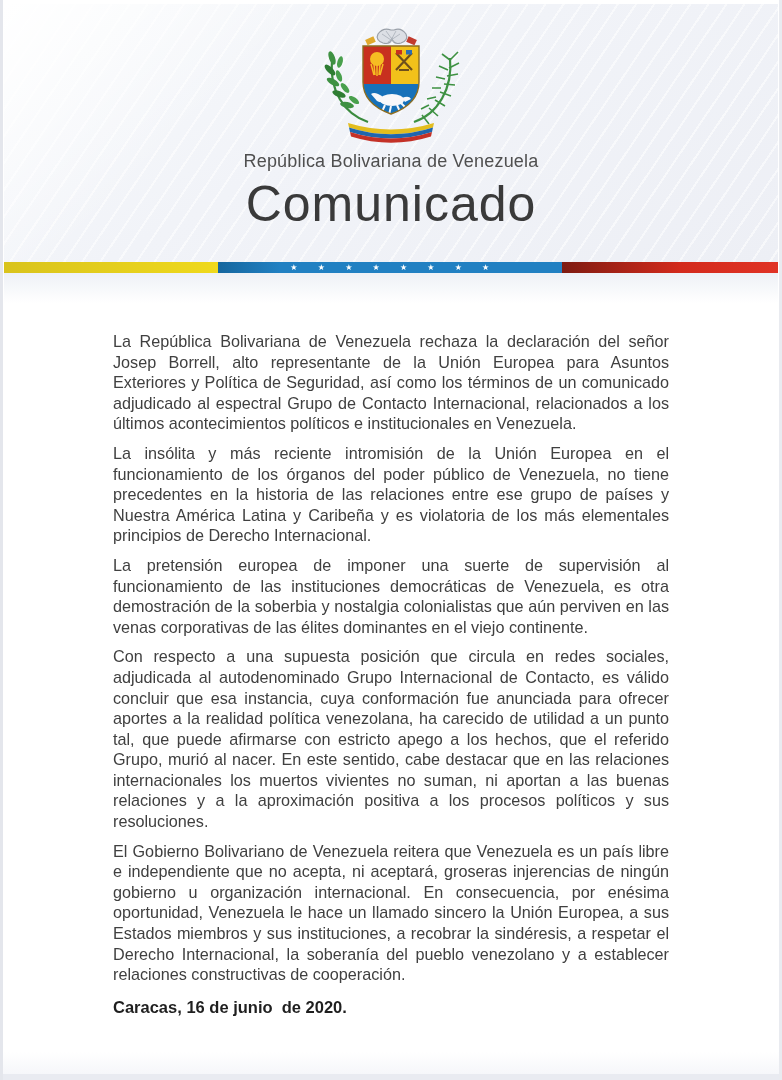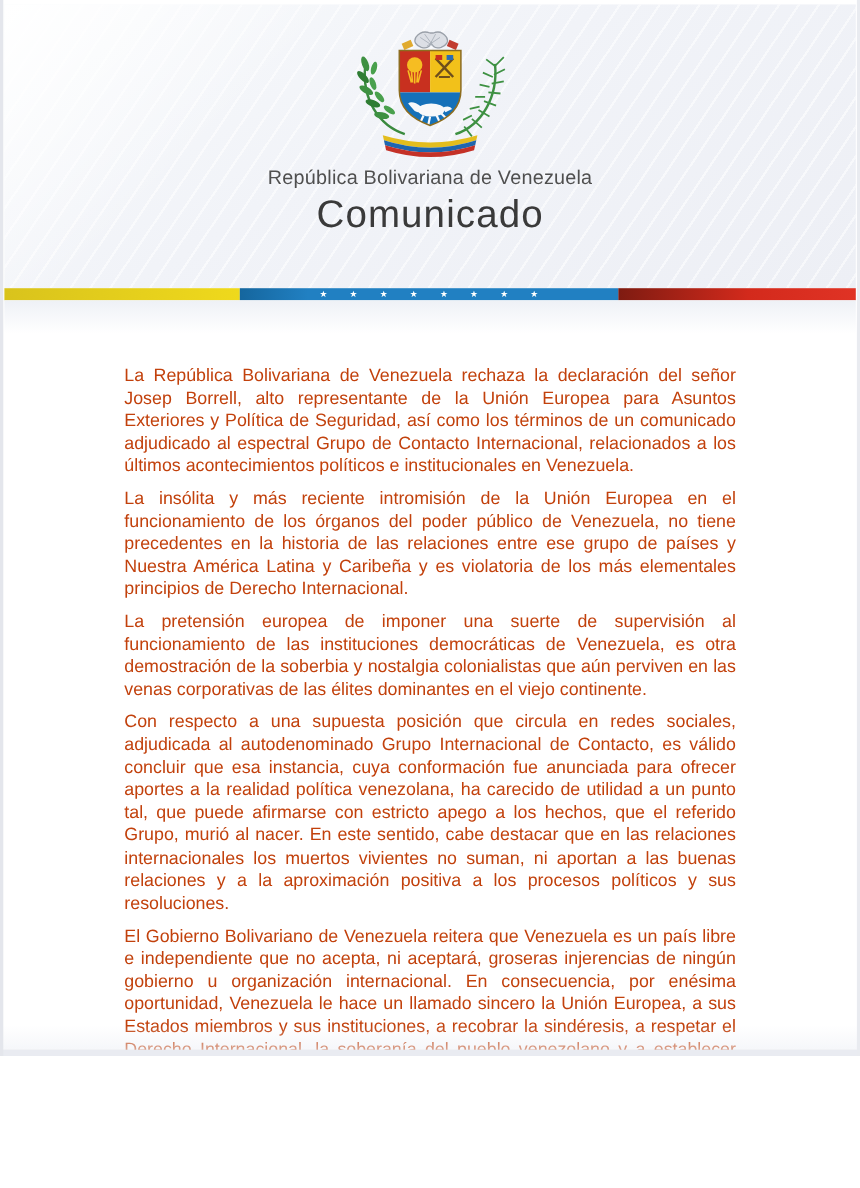--- a/index.html
+++ b/index.html
@@ -1,17 +1,17 @@
 <!DOCTYPE html>
 <html><head>
 <meta charset="utf-8">
 <style>
   html,body{margin:0;padding:0;background:#ffffff;}
   .page{
-    position:relative;width:782px;height:960px;background:#ffffff;
+    position:relative;width:782px;height:1080px;background:#ffffff;
     font-family:"Liberation Sans","DejaVu Sans",sans-serif;overflow:hidden;
   }
   
   .edge-left{position:absolute;left:0;top:0;bottom:0;width:3px;background:#e4e6ec;}
   .edge-right{position:absolute;right:0;top:0;bottom:0;width:3px;background:#e9ebf0;}
   .footer-strip{position:absolute;left:0;right:0;bottom:0;height:6px;background:#e9ebf1;}
   .footer-fade{position:absolute;left:0;right:0;bottom:6px;height:22px;
     background:linear-gradient(to bottom,rgba(238,240,246,0),rgba(238,240,246,.55));}
 
   
@@ -26,21 +26,21 @@
     background:linear-gradient(135deg,#ffffff 0%,rgba(255,255,255,0) 30%);
     pointer-events:none;
   }
   .emblem{position:absolute;top:22px;left:50%;transform:translateX(-50%);}
   .country-title{
     position:absolute;top:147px;left:0;right:0;text-align:center;
     font-size:18px;color:#4f4f4f;letter-spacing:.2px;
   }
   .doc-title{
     position:absolute;top:170px;left:0;right:0;text-align:center;
-    font-size:35px;font-weight:300;color:#3a3a3a;letter-spacing:1px;line-height:1.2;
+    font-size:50px;font-weight:300;color:#3a3a3a;letter-spacing:1px;line-height:1.2;
   }
 
   
   .flag-bar{position:absolute;left:4px;right:4px;top:262px;height:11px;display:flex;}
   .seg-yellow{flex:0 0 27.6%;background:linear-gradient(to right,#d9c31c,#efd91c);}
   .seg-blue{flex:0 0 44.5%;position:relative;background:linear-gradient(to right,#15669e,#2180c2 18%,#2180c2);}
   .seg-red{flex:1 1 auto;background:linear-gradient(to right,#7e1b11,#d32a1c 55%,#e03325);}
   .flag-stars{
     position:absolute;left:0;right:0;top:50%;transform:translateY(-54%);
     text-align:center;color:#ffffff;font-size:8px;letter-spacing:9px;
@@ -48,21 +48,21 @@
   }
   .below-band{
     position:absolute;left:4px;right:4px;top:273px;height:30px;
     background:linear-gradient(to bottom,#eef1f6,#ffffff);
   }
 
   
   .content{position:absolute;left:113px;top:331px;width:556px;}
   .content p{
     margin:0 0 9px 0;text-align:justify;
-    font-size:16.2px;line-height:20.6px;color:#c2410c;
+    font-size:16.2px;line-height:20.6px;color:#404040;
   }
   .dateline{
     margin-top:13px;text-align:left;padding-right:18px;
     font-weight:bold;font-size:16.5px;color:#1f1f1f;white-space:pre-wrap;
   }
 </style>
 </head>
 <body>
 
 <div class="page">

